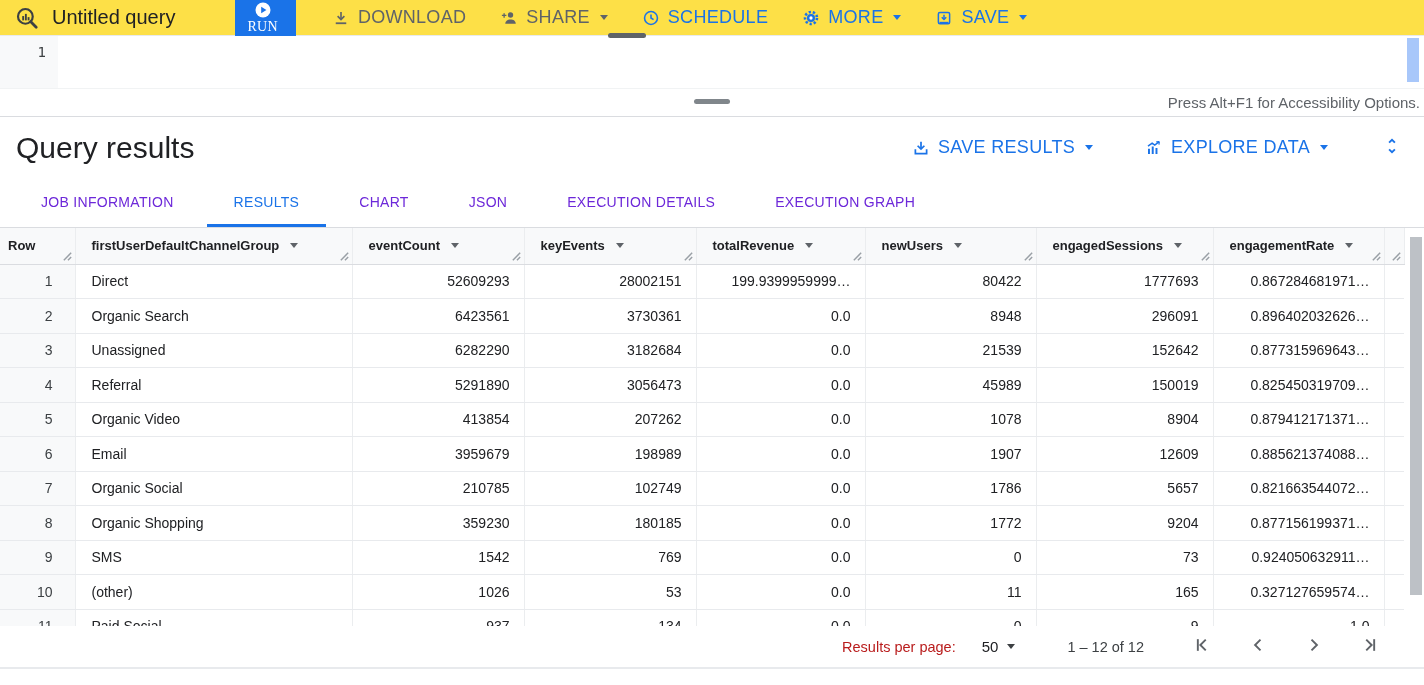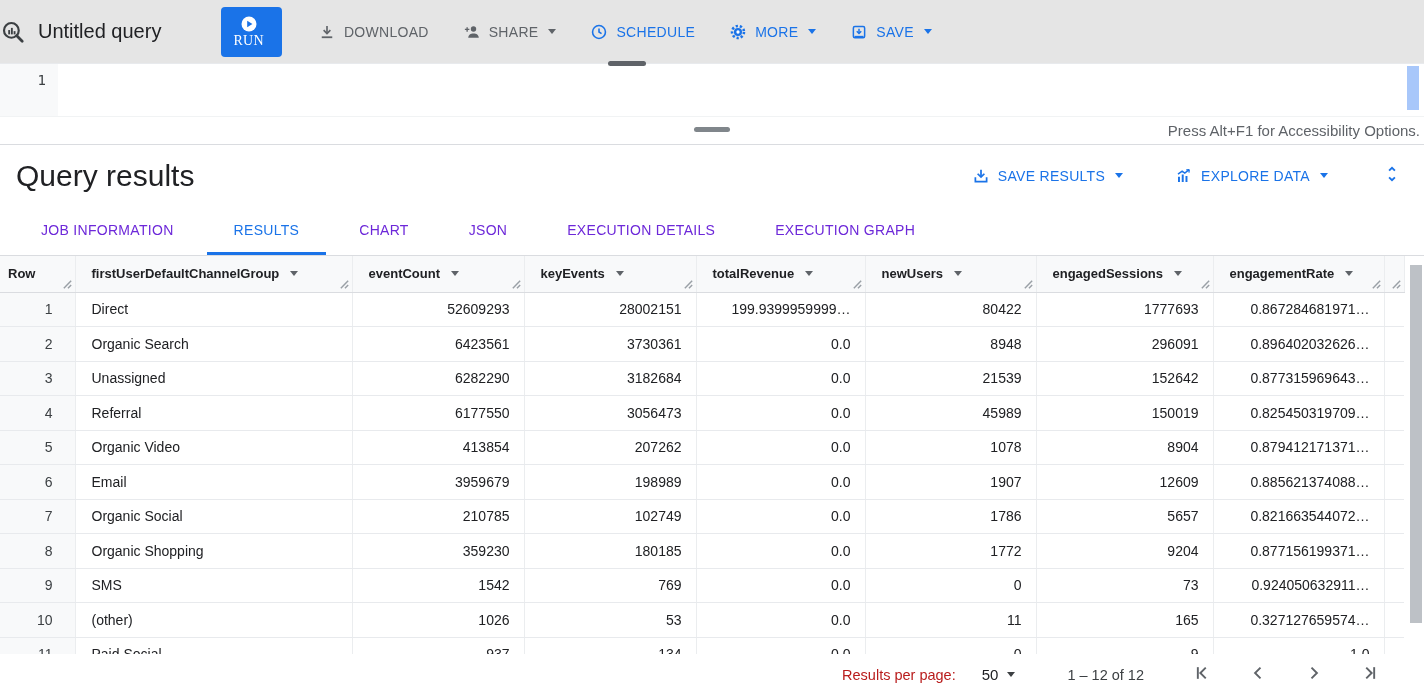--- a/index.html
+++ b/index.html
@@ -1,25 +1,25 @@
 <!DOCTYPE html>
 <html><head>
 <meta charset="utf-8">
 <style>
   * { margin:0; padding:0; box-sizing:border-box; }
   html,body { width:1424px; height:685px; background:#fff; overflow:hidden;
     font-family:"Liberation Sans","DejaVu Sans",sans-serif; color:#202124; }
 
   
-  .toolbar { height:64px; display:flex; align-items:center; 
-    border-bottom:1px solid #e8eaed; background:#e5e5e5; position:relative; }
+  .toolbar { height:36px; display:flex; align-items:center; padding-left:14px;
+    border-bottom:1px solid #e8eaed; background:#fde047; position:relative; }
   .q-icon { width:26px; height:26px; margin-right:12px; }
   .doc-title { font-size:20px; font-weight:500; color:#202124; margin-right:60px; }
   .tb-btn { display:flex; align-items:center; gap:8px; border:none; background:none;
-    font-size:14px; font-weight:500; letter-spacing:.3px; cursor:pointer;
+    font-size:18px; font-weight:500; letter-spacing:.3px; cursor:pointer;
     font-family:inherit; margin-right:34px; }
   .tb-btn.gray { color:#5f6368; }
   .tb-btn.blue { color:#1a73e8; }
   .run-btn { background:#1a73e8; color:#fff; border:none; border-radius:4px;
     padding:8px 18px 8px 12px; display:flex; align-items:center; gap:0;
     font-size:14px; font-weight:500; letter-spacing:.3px; cursor:pointer;
     font-family:Liberation Serif, serif; margin-right:36px;flex-direction:column; }
   .caret { width:0; height:0; border-left:4.5px solid transparent;
     border-right:4.5px solid transparent; border-top:5px solid currentColor;
     display:inline-block; margin-left:2px; }
@@ -341,21 +341,21 @@
           <td class="c-num">3182684</td>
           <td class="c-num">0.0</td>
           <td class="c-num">21539</td>
           <td class="c-num">152642</td>
           <td class="c-num">0.877315969643…</td>
           <td class="c-sliver"></td>
         </tr>
         <tr>
           <td class="c-row">4</td>
           <td class="c-text">Referral</td>
-          <td class="c-num">6177550</td>
+          <td class="c-num">5291890</td>
           <td class="c-num">3056473</td>
           <td class="c-num">0.0</td>
           <td class="c-num">45989</td>
           <td class="c-num">150019</td>
           <td class="c-num">0.825450319709…</td>
           <td class="c-sliver"></td>
         </tr>
         <tr>
           <td class="c-row">5</td>
           <td class="c-text">Organic Video</td>

